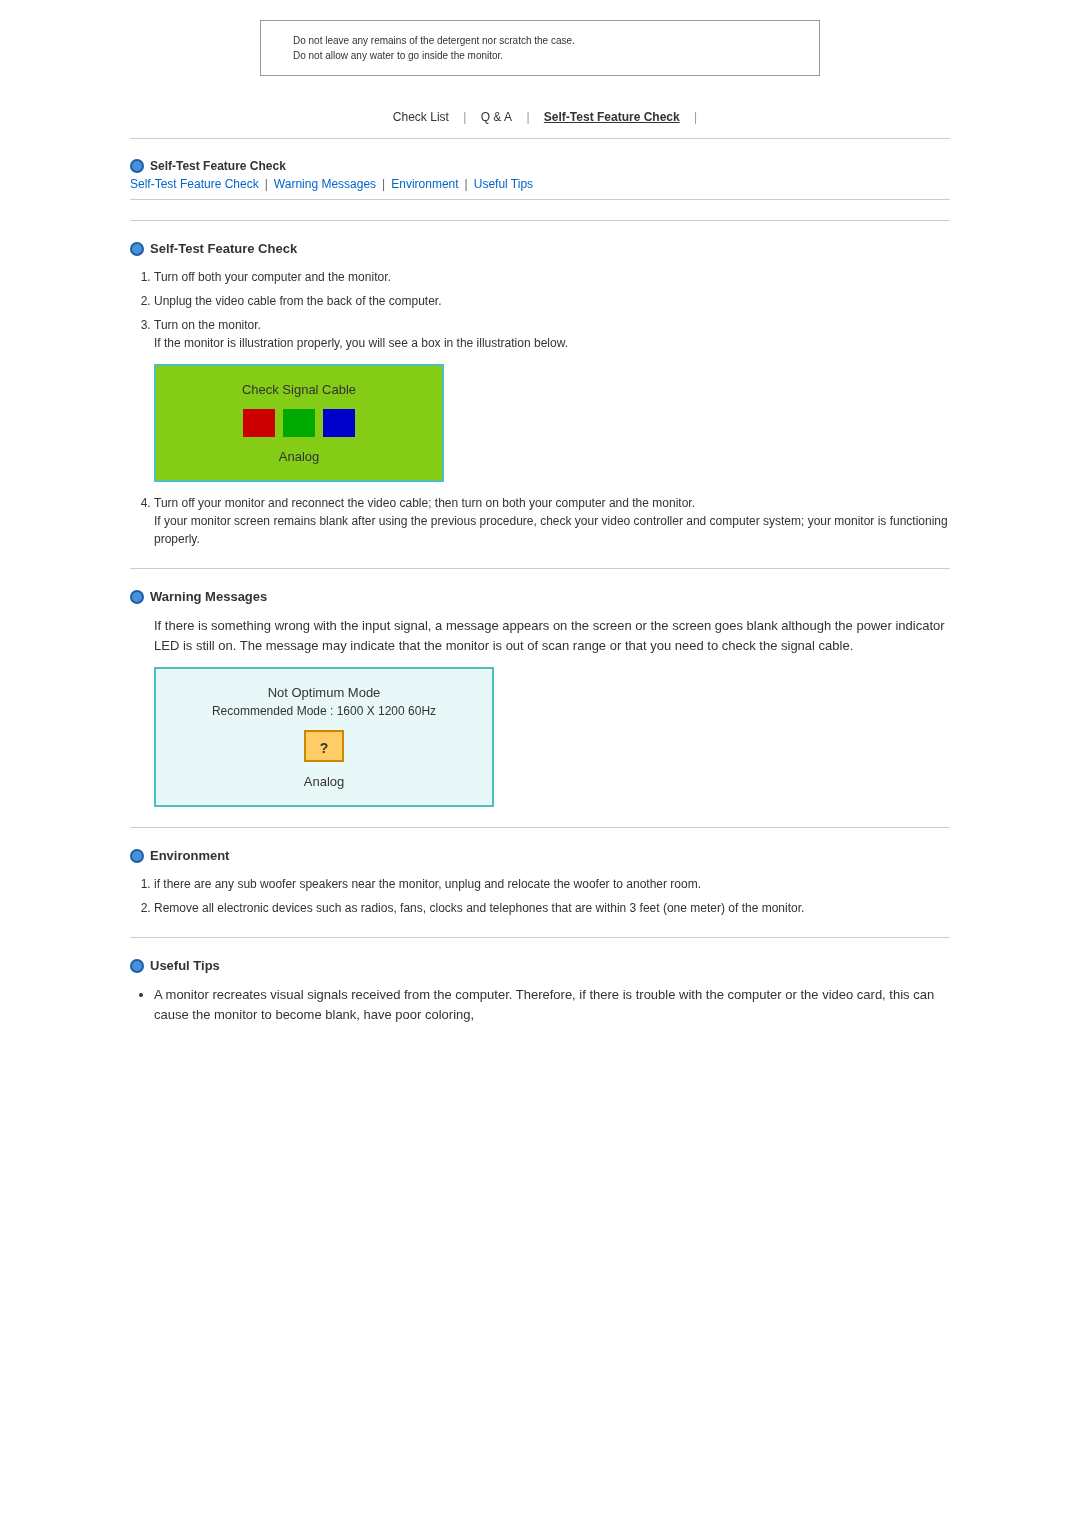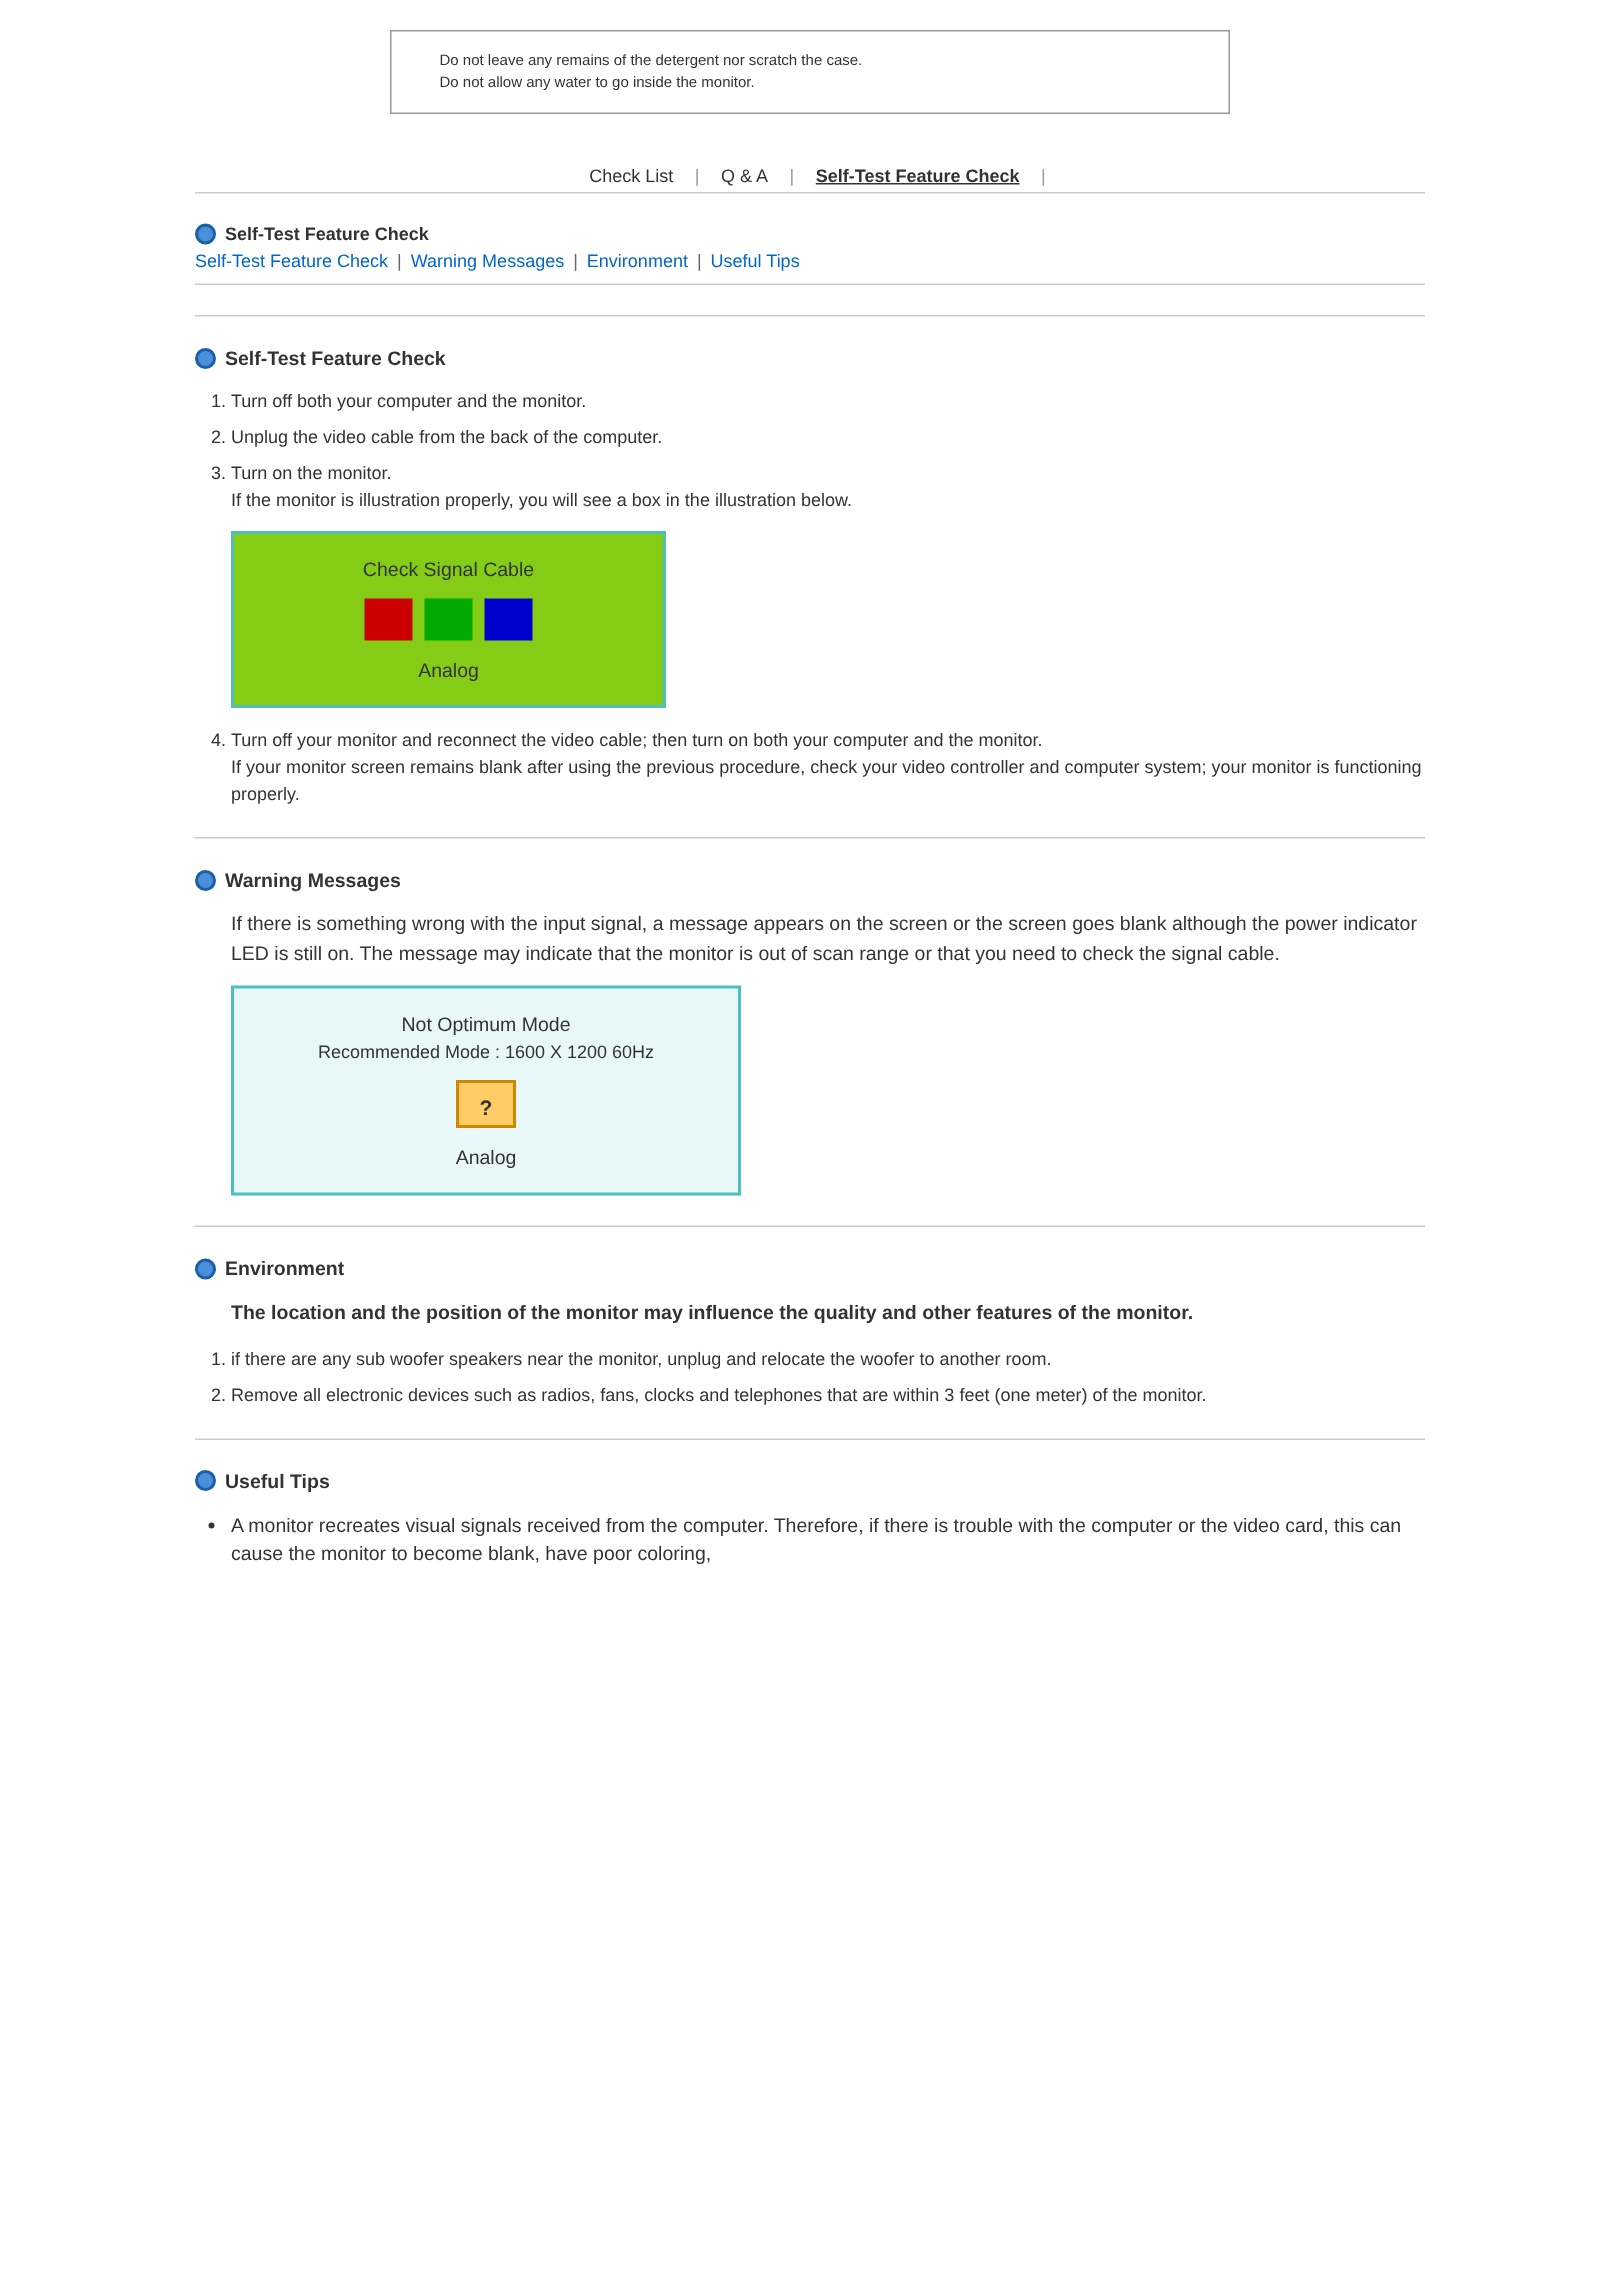--- a/index.html
+++ b/index.html
@@ -30,21 +30,21 @@
     }
 
     
     .nav-tabs {
       display: flex;
       justify-content: center;
       align-items: center;
       gap: 1px;
       margin-bottom: 20px;
       border-bottom: 1px solid #ccc;
-      padding-bottom: 0;
+      padding-bottom: 10px;
     }
     .nav-tab {
       font-size: 12px;
       color: #333;
       padding: 4px 10px;
       cursor: pointer;
       text-decoration: none;
     }
     .nav-tab.active {
       font-weight: bold;
@@ -305,21 +305,20 @@
     <div class="mode-label">Analog</div>
   </div>
 
   <hr class="section-divider">
 
   <div class="section-heading">
     <span class="section-icon"></span>
     <span>Environment</span>
   </div>
 
-  <p class="after-list-text" style="font-weight:bold;">The location and the position of the monitor may influence the quality and other features of the monitor.</p>
 
   <ol class="content-list">
     <li><span>if there are any sub woofer speakers near the monitor, unplug and relocate the woofer to another room.</span></li>
     <li><span>Remove all electronic devices such as radios, fans, clocks and telephones that are within 3 feet (one meter) of the monitor.</span></li>
   </ol>
 
   <hr class="section-divider">
 
   <div class="section-heading">
     <span class="section-icon"></span>

